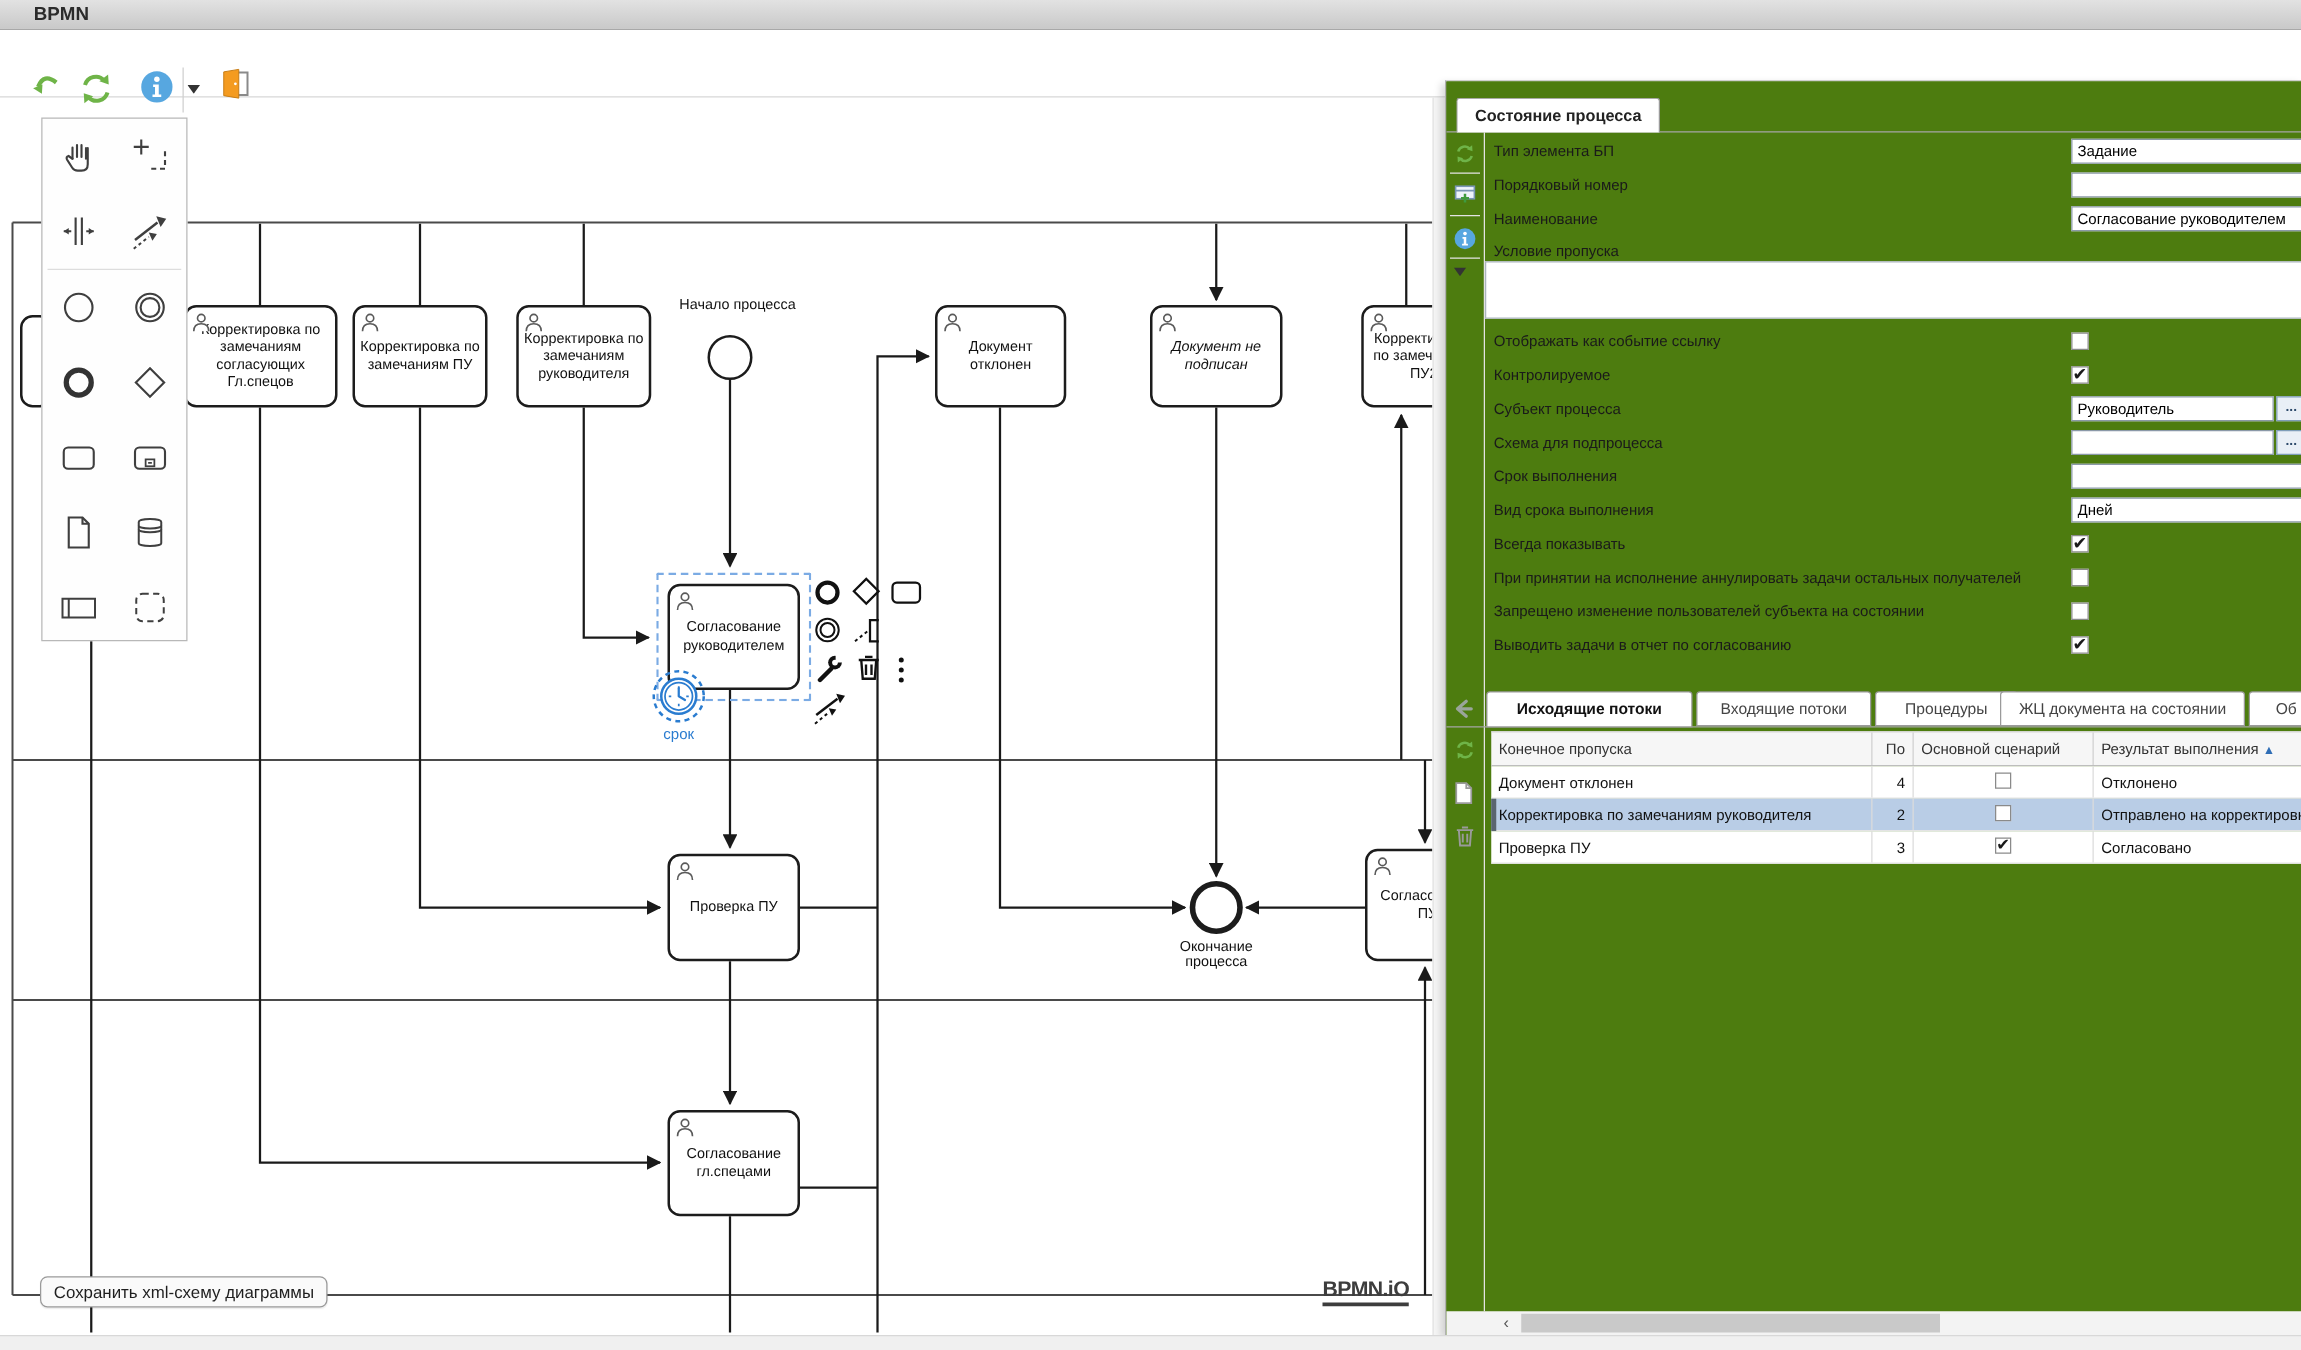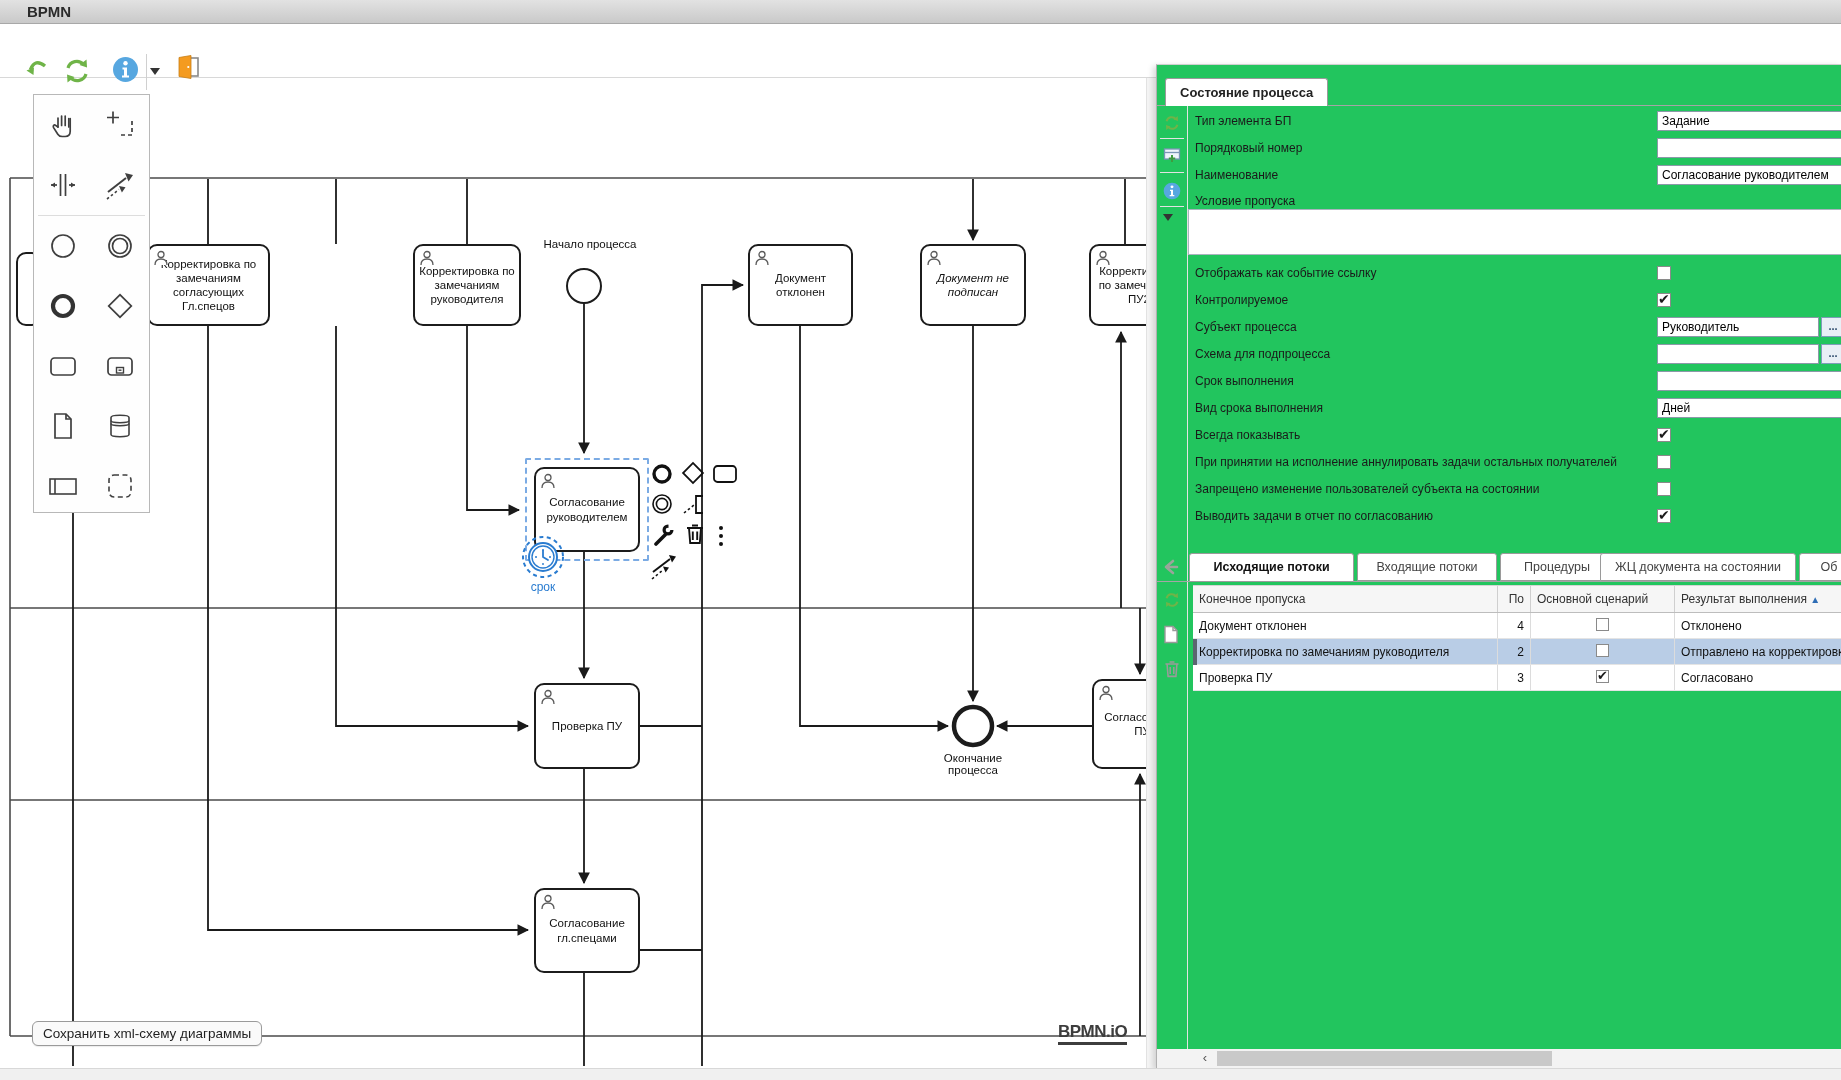--- a/index.html
+++ b/index.html
@@ -40,21 +40,21 @@
   .palette { position:absolute; left:33px; top:94px; width:117px; height:419px; z-index:7;
     background:#fefefe; border:1px solid #b8b8b8; display:grid; grid-template-columns:1fr 1fr; }
   .pcell { display:flex; align-items:center; justify-content:center; cursor:pointer; height:60px; }
   .psep { grid-column:1 / span 2; height:1px; background:#ddd; margin:0 4px; }
 
   
   .vscroll { position:absolute; left:1146px; top:78px; width:10px; height:990px;
     background:#f5f5f5; border-left:1px solid #e2e2e2; z-index:8; }
 
   
-  .panel { position:absolute; left:1156px; top:64px; width:685px; height:1004px; background:#22c55e;
+  .panel { position:absolute; left:1156px; top:64px; width:685px; height:1004px; background:#4d7c0f;
     border-left:1px solid #b0b0b0; border-top:1px solid #cfcfcf; box-shadow:-3px 2px 6px rgba(0,0,0,.15);
     z-index:20; overflow:hidden; }
   .ptab { position:absolute; left:8px; top:13px; height:28px; line-height:27px; padding:0 14px;
     background:#fff; border:1px solid #9a9a9a; border-bottom:none; border-radius:3px 3px 0 0;
     font-size:13px; font-weight:bold; color:#222; z-index:2; cursor:pointer; }
   .ptabline { position:absolute; left:0; top:40px; width:685px; height:1px; background:#a5a5a5; }
   .istrip { position:absolute; left:0; top:41px; width:30px; }
   .istrip .ic { position:absolute; left:6px; width:18px; height:18px; cursor:pointer; }
   .istrip .isep { position:absolute; left:3px; width:24px; height:1px; background:#e3e3e3; }
   .vline { position:absolute; left:30px; top:41px; width:1px; height:943px; background:#e3e3e3; }
@@ -158,20 +158,27 @@
 
     <div class="task" style="left:16px; top:252px; width:26px; height:74px; border-radius:10px;"></div>
 
     <div class="task" style="left:147px; top:244px; width:123px; height:82px;">
       <svg class="person" width="16" height="16" viewBox="0 0 16 16">
           <circle cx="8" cy="4.5" r="3" fill="#fff" stroke="#5a5a5a" stroke-width="1.3"></circle>
           <path d="M2,15 q0,-6 6,-6 q6,0 6,6" fill="#fff" stroke="#5a5a5a" stroke-width="1.3"></path>
         </svg>
       <span class="tlabel">Корректировка по замечаниям согласующих Гл.спецов</span>
     </div>
+    <div class="task" style="left:282px; top:244px; width:108px; height:82px;">
+      <svg class="person" width="16" height="16" viewBox="0 0 16 16">
+          <circle cx="8" cy="4.5" r="3" fill="#fff" stroke="#5a5a5a" stroke-width="1.3"></circle>
+          <path d="M2,15 q0,-6 6,-6 q6,0 6,6" fill="#fff" stroke="#5a5a5a" stroke-width="1.3"></path>
+        </svg>
+      <span class="tlabel">Корректировка по замечаниям ПУ</span>
+    </div>
     <div class="task" style="left:413px; top:244px; width:108px; height:82px;">
       <svg class="person" width="16" height="16" viewBox="0 0 16 16">
           <circle cx="8" cy="4.5" r="3" fill="#fff" stroke="#5a5a5a" stroke-width="1.3"></circle>
           <path d="M2,15 q0,-6 6,-6 q6,0 6,6" fill="#fff" stroke="#5a5a5a" stroke-width="1.3"></path>
         </svg>
       <span class="tlabel">Корректировка по замечаниям руководителя</span>
     </div>
     <div class="task" style="left:748px; top:244px; width:105px; height:82px;">
       <svg class="person" width="16" height="16" viewBox="0 0 16 16">
           <circle cx="8" cy="4.5" r="3" fill="#fff" stroke="#5a5a5a" stroke-width="1.3"></circle>

